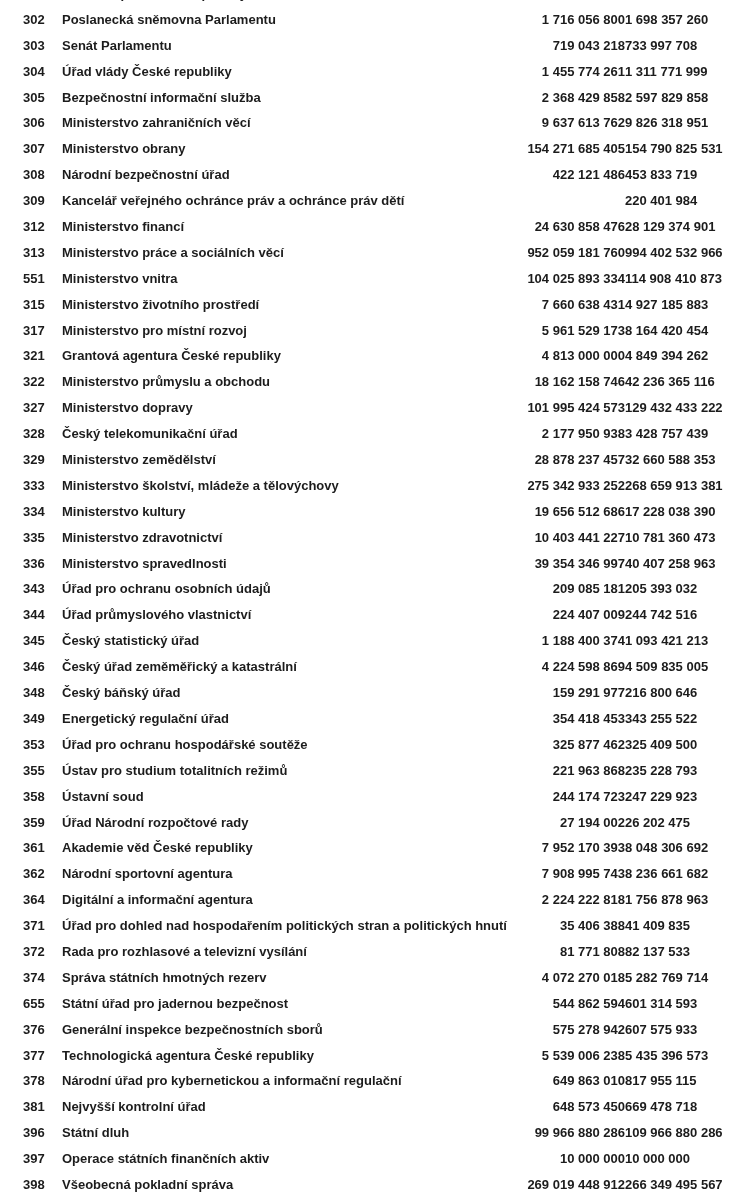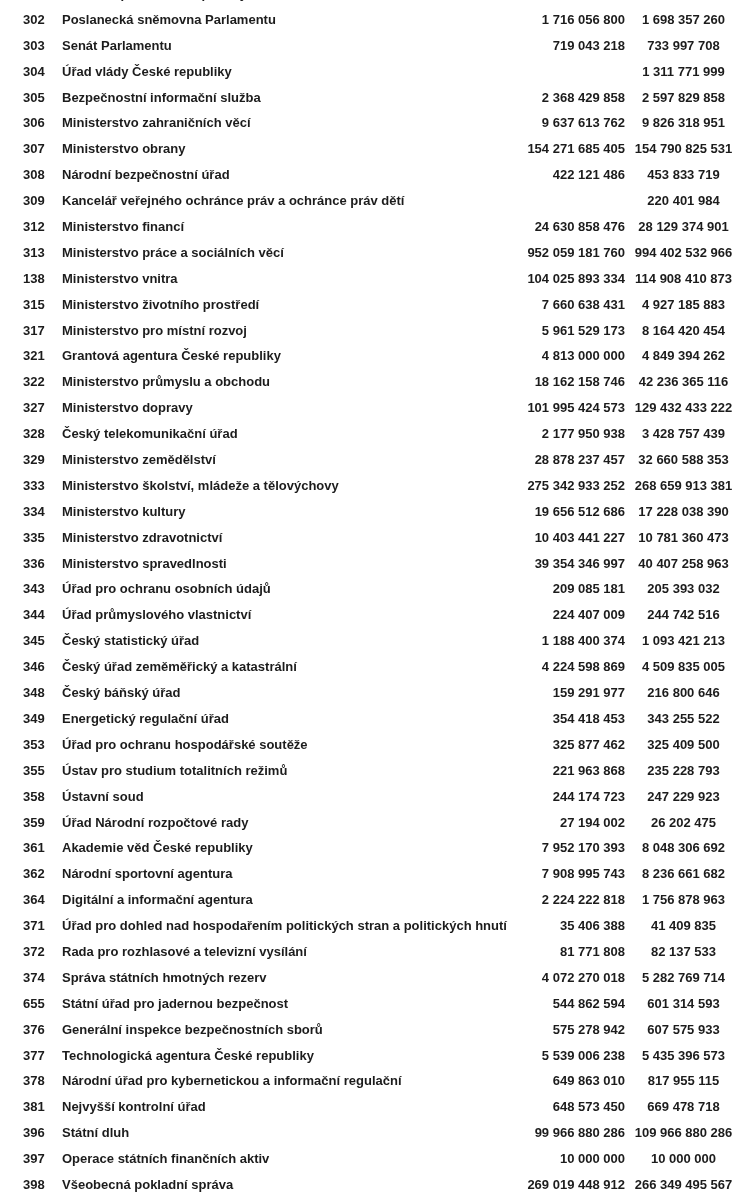--- a/index.html
+++ b/index.html
@@ -45,21 +45,21 @@
   .c-v1 {
     flex: none;
     width: 170px;
     text-align: right;
   }
   .c-v2 {
     flex: none;
     width: 125px;
     padding-right: 8px;
     box-sizing: border-box;
-    text-align: center;
+    text-align: left;
   }
 </style>
 </head>
 <body>
 
 <div class="budget-table" id="budget-table">
     <div class="row partial">
       <div class="c c-num">301</div>
       <div class="c c-name">Kancelář prezidenta republiky</div>
       <div class="c c-v1">1 000 000 000</div>
@@ -73,20 +73,21 @@
     </div>
     <div class="row">
       <div class="c c-num">303</div>
       <div class="c c-name">Senát Parlamentu</div>
       <div class="c c-v1">719 043 218</div>
       <div class="c c-v2">733 997 708</div>
     </div>
     <div class="row">
       <div class="c c-num">304</div>
       <div class="c c-name">Úřad vlády České republiky</div>
+      <div class="c c-v1">1 455 774 261</div>
       <div class="c c-v2">1 311 771 999</div>
     </div>
     <div class="row">
       <div class="c c-num">305</div>
       <div class="c c-name">Bezpečnostní informační služba</div>
       <div class="c c-v1">2 368 429 858</div>
       <div class="c c-v2">2 597 829 858</div>
     </div>
     <div class="row">
       <div class="c c-num">306</div>
@@ -117,21 +118,21 @@
       <div class="c c-v1">24 630 858 476</div>
       <div class="c c-v2">28 129 374 901</div>
     </div>
     <div class="row">
       <div class="c c-num">313</div>
       <div class="c c-name">Ministerstvo práce a sociálních věcí</div>
       <div class="c c-v1">952 059 181 760</div>
       <div class="c c-v2">994 402 532 966</div>
     </div>
     <div class="row">
-      <div class="c c-num">138</div>
+      <div class="c c-num">551</div>
       <div class="c c-name">Ministerstvo vnitra</div>
       <div class="c c-v1">104 025 893 334</div>
       <div class="c c-v2">114 908 410 873</div>
     </div>
     <div class="row">
       <div class="c c-num">315</div>
       <div class="c c-name">Ministerstvo životního prostředí</div>
       <div class="c c-v1">7 660 638 431</div>
       <div class="c c-v2">4 927 185 883</div>
     </div>

